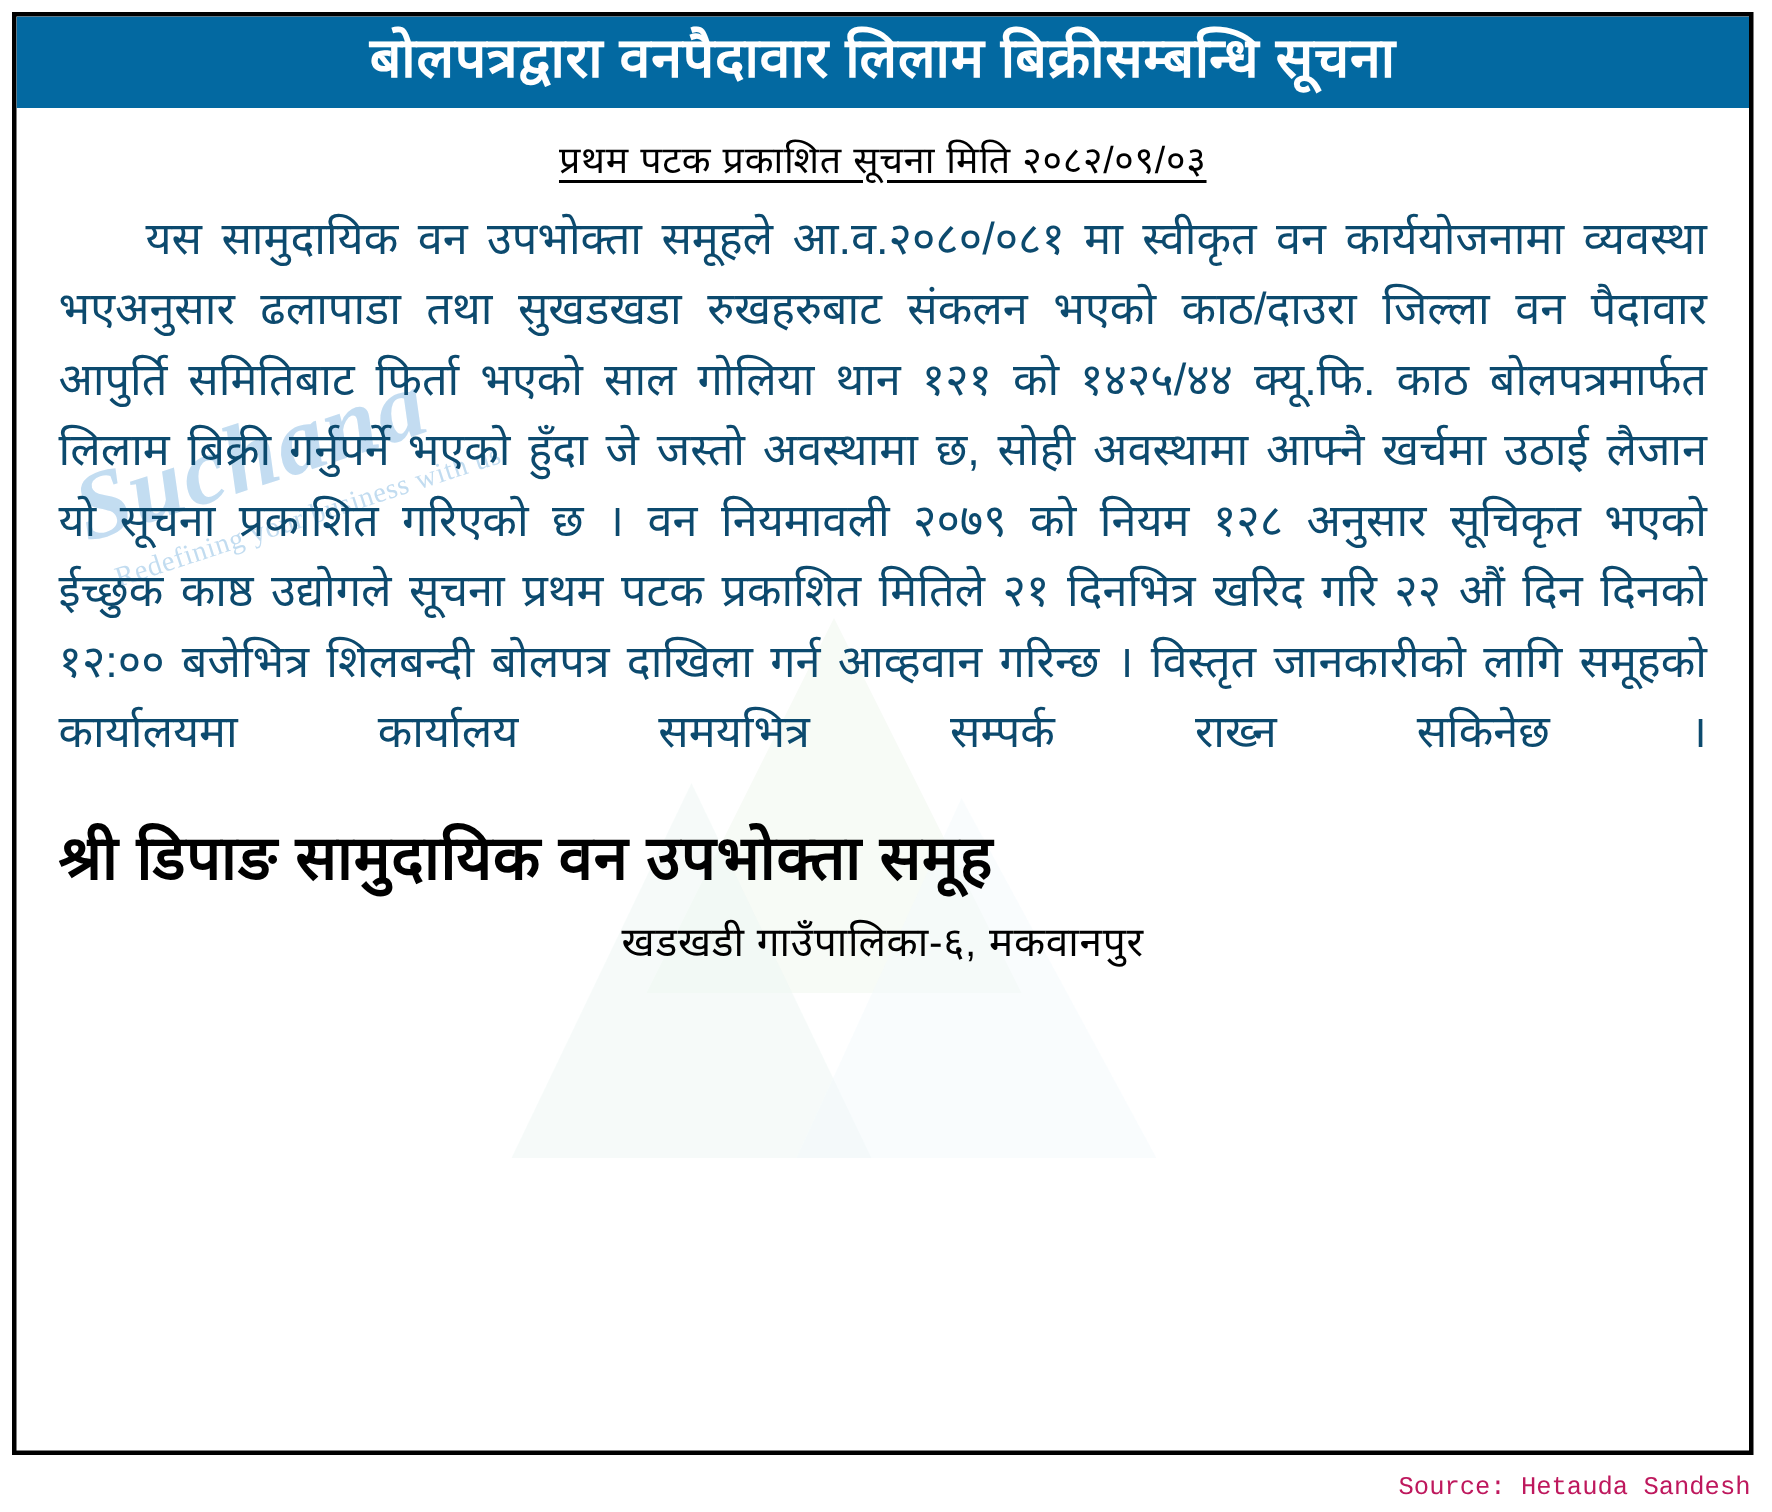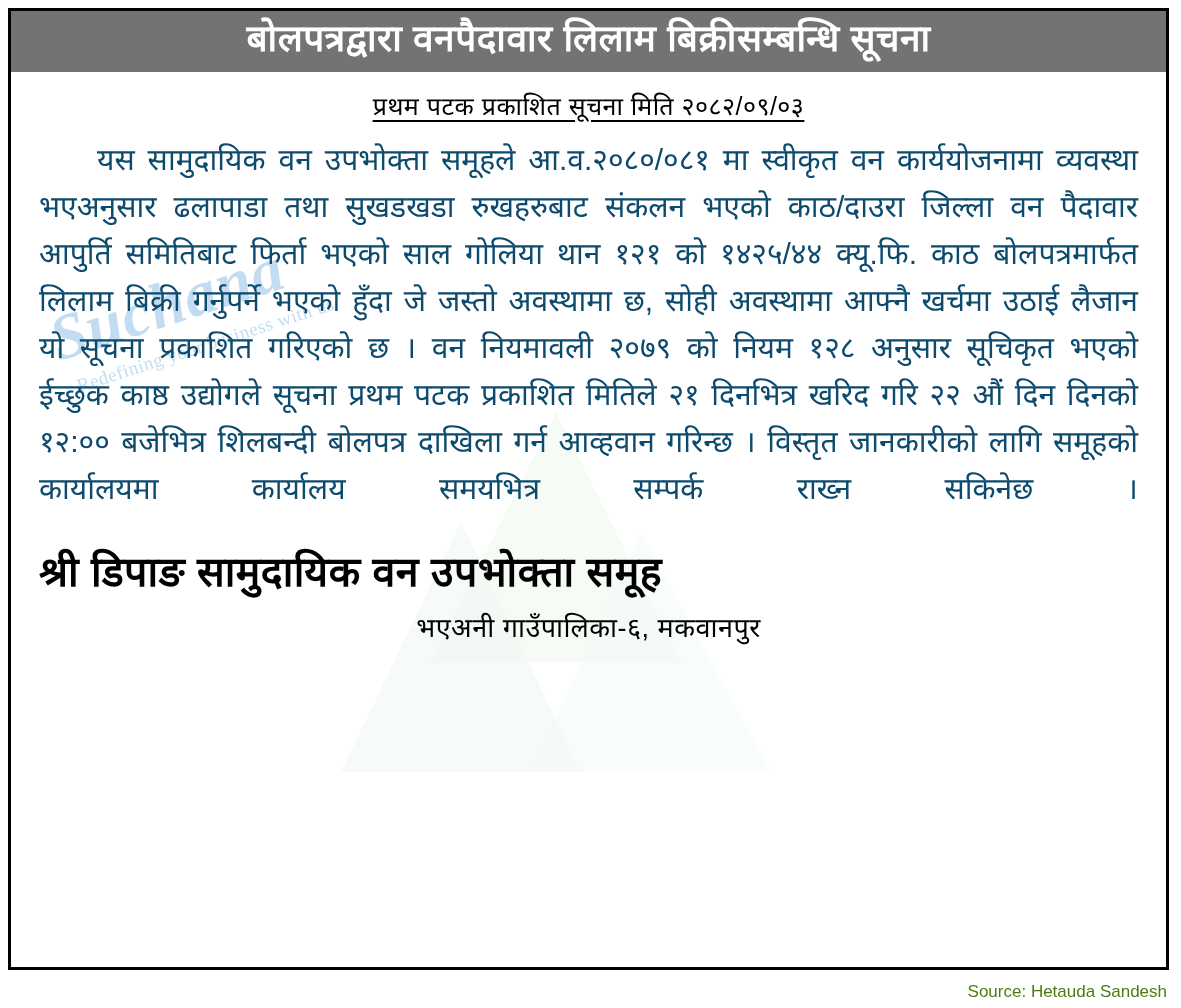--- a/index.html
+++ b/index.html
@@ -22,21 +22,21 @@
     width: 1161px;
     height: 962px;
     border: 3px solid #000;
     box-sizing: border-box;
     background: #fff;
     overflow: hidden;
   }
 
   
   .header-band {
-    background: #737373;
+    background: #0369a1;
     color: #ffffff;
     text-align: center;
     padding: 7px 6px 11px 6px;
     box-sizing: border-box;
   }
   .header-title {
     font-family: "Liberation Sans", sans-serif;
     font-size: 37px;
     font-weight: bold;
     letter-spacing: 0.5px;
@@ -135,22 +135,22 @@
     font-size: 27px;
     margin-top: 10px;
     letter-spacing: 0.5px;
   }
 
   .source-line {
     position: absolute;
     right: 14px;
     bottom: 6px;
     font-size: 17px;
-    color: #4d7c0f;
-    font-family: Liberation Sans, sans-serif;
+    color: #be185d;
+    font-family: Liberation Mono, monospace;
   }
 </style>
 </head>
 <body>
 
 <div class="notice">
 
   <div class="header-band">
     <div class="header-title">बोलपत्रद्वारा वनपैदावार लिलाम बिक्रीसम्बन्धि सूचना</div>
   </div>
@@ -168,19 +168,19 @@
     </div>
 
     <div class="content">
       <div class="subtitle">
         <u>प्रथम पटक प्रकाशित सूचना मिति २०८२/०९/०३</u>
       </div>
 
       <div class="para">यस सामुदायिक वन उपभोक्ता समूहले आ.व.२०८०/०८१ मा स्वीकृत वन कार्ययोजनामा व्यवस्था भएअनुसार ढलापाडा तथा सुखडखडा रुखहरुबाट संकलन भएको काठ/दाउरा जिल्ला वन पैदावार आपुर्ति समितिबाट फिर्ता भएको साल गोलिया थान १२१ को १४२५/४४ क्यू.फि. काठ बोलपत्रमार्फत लिलाम बिक्री गर्नुपर्ने भएको हुँदा जे जस्तो अवस्थामा छ, सोही अवस्थामा आफ्नै खर्चमा उठाई लैजान यो सूचना प्रकाशित गरिएको छ । वन नियमावली २०७९ को नियम १२८ अनुसार सूचिकृत भएको ईच्छुक काष्ठ उद्योगले सूचना प्रथम पटक प्रकाशित मितिले २१ दिनभित्र खरिद गरि २२ औं दिन दिनको १२:०० बजेभित्र शिलबन्दी बोलपत्र दाखिला गर्न आव्हवान गरिन्छ । विस्तृत जानकारीको लागि समूहको कार्यालयमा कार्यालय समयभित्र सम्पर्क राख्न सकिनेछ ।</div>
 
       <div class="org-name">श्री डिपाङ सामुदायिक वन उपभोक्ता समूह</div>
-      <div class="org-addr">भएअनी गाउँपालिका-६, मकवानपुर</div>
+      <div class="org-addr">खडखडी गाउँपालिका-६, मकवानपुर</div>
     </div>
 
   </div>
 </div>
 
 <div class="source-line">Source: Hetauda Sandesh</div>
 
 </body></html>

